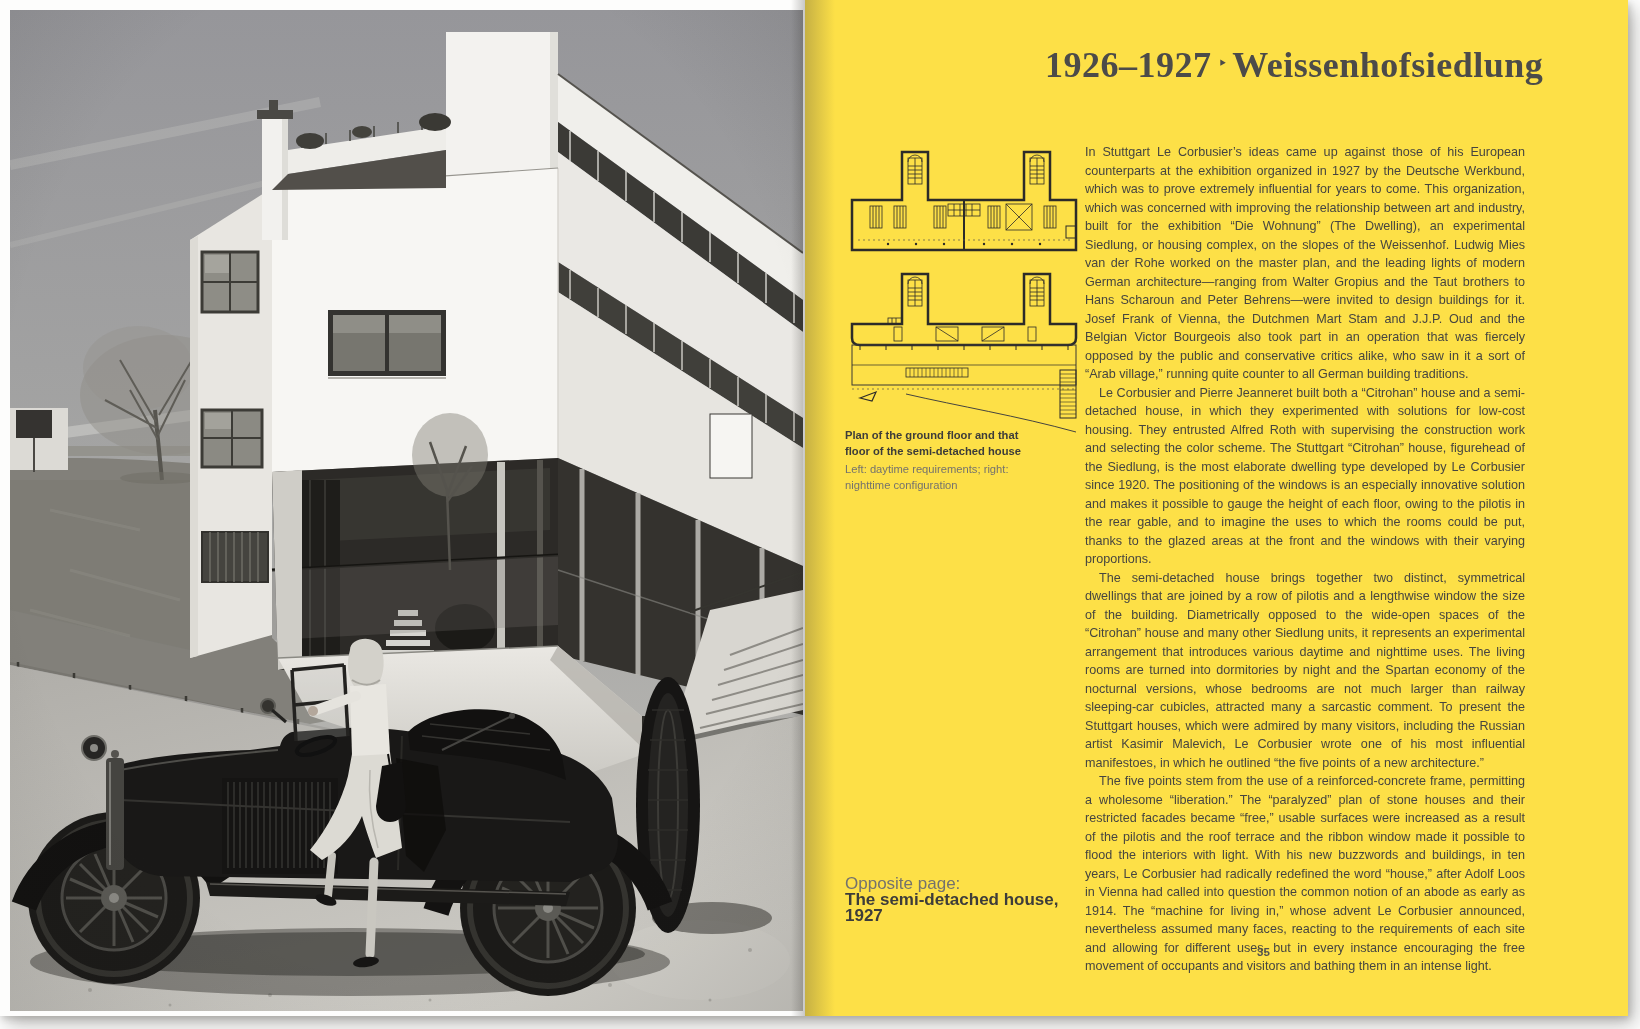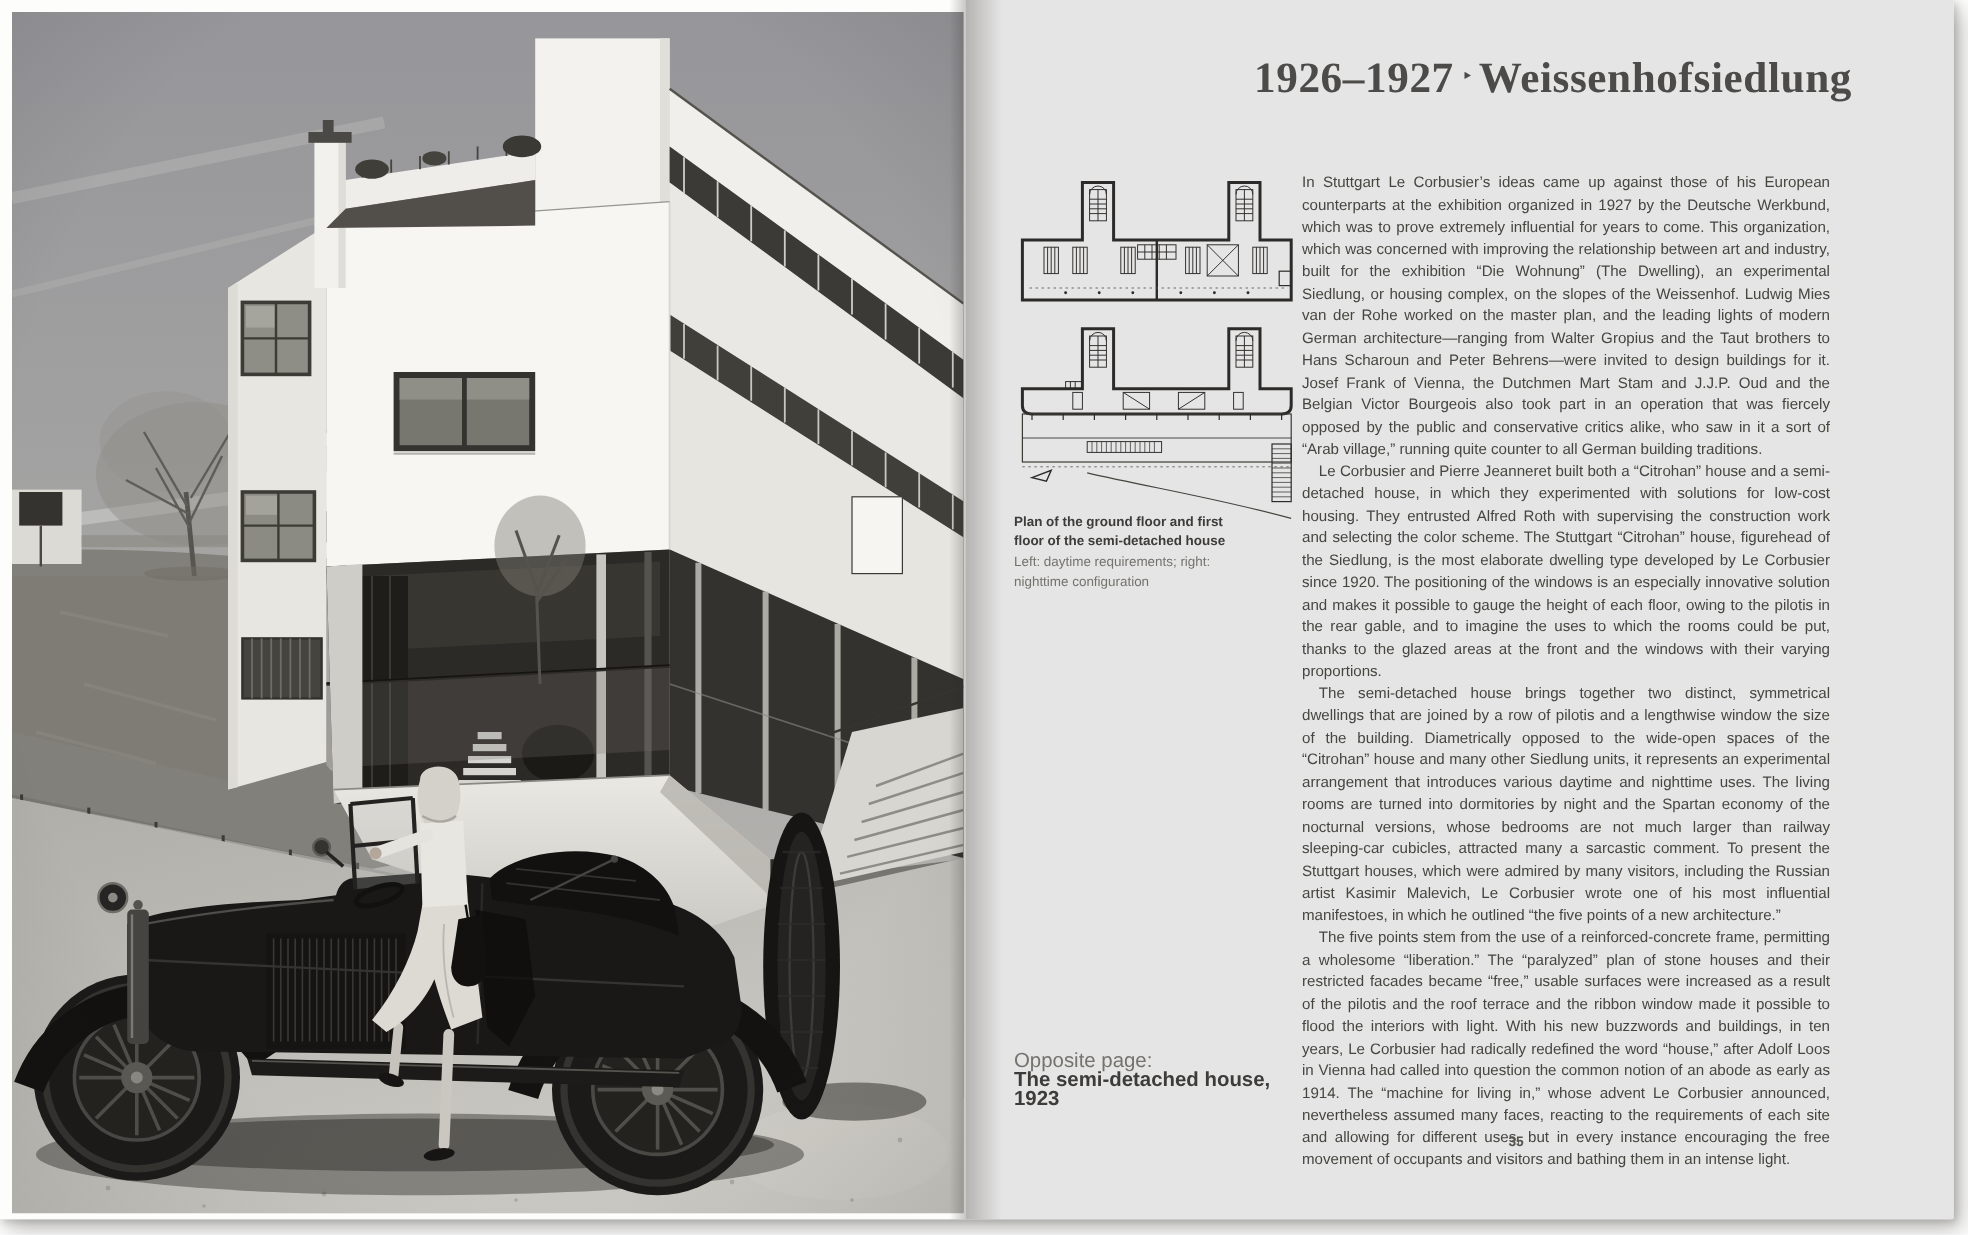--- a/index.html
+++ b/index.html
@@ -6,21 +6,21 @@
   body{width:1640px;height:1029px;position:relative;font-family:"Liberation Sans",sans-serif;}
   .spread{position:absolute;left:0;top:0;width:1628px;height:1016px;background:#fbfaf7;
           border-radius:2px;box-shadow:6px 8px 20px rgba(60,58,52,.35),2px 3px 6px rgba(60,58,52,.2);}
   
   .page-left{position:absolute;left:0;top:0;width:805px;height:1016px;background:#fdfdfc;}
   .photo-frame{position:absolute;left:10px;top:10px;width:793px;height:1001px;overflow:hidden;background:#a7a6a3;}
   .photo-frame svg{display:block;width:100%;height:100%;}
   .spine-left{position:absolute;right:0;top:0;width:14px;height:100%;
               background:linear-gradient(to right,rgba(0,0,0,0),rgba(40,38,34,.25));pointer-events:none;}
   
-  .page-right{position:absolute;left:805px;top:0;width:823px;height:1016px;background:#e5e5e5;}
+  .page-right{position:absolute;left:805px;top:0;width:823px;height:1016px;background:#fde047;}
   .spine-right{position:absolute;left:0;top:0;width:30px;height:100%;
                background:linear-gradient(to right,rgba(70,66,60,.30),rgba(70,66,60,0));pointer-events:none;}
   .title-block{position:absolute;top:44px;left:240px;width:452px;text-align:right;color:#4c4b49;}
   .title-line{font-family:"Liberation Serif",serif;font-size:36px;line-height:40px;margin:0 91px 0 0;
               letter-spacing:.5px;white-space:nowrap;}
   .title-sep{font-size:17px;vertical-align:8px;padding:0 6px 0 8px;color:#4c4b49;}
   .subtitle{font-family:"Liberation Serif",serif;font-weight:bold;font-size:14.5px;margin-top:4px;
             letter-spacing:.2px;color:#4b4a48;}
   .figure{position:absolute;left:43px;top:142px;width:232px;height:295px;}
   .fig-caption{position:absolute;left:40px;top:428px;width:200px;font-size:11.2px;line-height:15.5px;}
@@ -592,31 +592,31 @@
                 <line x1="212" y1="272" x2="228" y2="272"></line>
             </g>
             <path d="M58,252 C110,264 170,274 228,290" stroke-width="1" stroke="#45443f"></path>
             <path d="M12,256 L28,250 L24,259 Z" stroke-width="1.2"></path>
           </g>
         </g>
       </svg>
     </div>
 
     <div class="fig-caption">
-      <div class="cap-bold">Plan of the ground floor and first floor of the semi-detached house</div>
+      <div class="cap-bold">Plan of the ground floor and that floor of the semi-detached house</div>
       <div class="cap-reg">Left: daytime requirements; right: nighttime configuration</div>
     </div>
 
     <div class="body-col">
       <p>In Stuttgart Le Corbusier’s ideas came up against those of his European counterparts at the exhibition organized in 1927 by the Deutsche Werkbund, which was to prove extremely influential for years to come. This organization, which was concerned with improving the relationship between art and industry, built for the exhibition “Die Wohnung” (The Dwelling), an experimental Siedlung, or housing complex, on the slopes of the Weissenhof. Ludwig Mies van der Rohe worked on the master plan, and the leading lights of modern German architecture—ranging from Walter Gropius and the Taut brothers to Hans Scharoun and Peter Behrens—were invited to design buildings for it. Josef Frank of Vienna, the Dutchmen Mart Stam and J.J.P. Oud and the Belgian Victor Bourgeois also took part in an operation that was fiercely opposed by the public and conservative critics alike, who saw in it a sort of “Arab village,” running quite counter to all German building traditions.</p>
       <p>Le Corbusier and Pierre Jeanneret built both a “Citrohan” house and a semi-detached house, in which they experimented with solutions for low-cost housing. They entrusted Alfred Roth with supervising the construction work and selecting the color scheme. The Stuttgart “Citrohan” house, figurehead of the Siedlung, is the most elaborate dwelling type developed by Le Corbusier since 1920. The positioning of the windows is an especially innovative solution and makes it possible to gauge the height of each floor, owing to the pilotis in the rear gable, and to imagine the uses to which the rooms could be put, thanks to the glazed areas at the front and the windows with their varying proportions.</p>
       <p>The semi-detached house brings together two distinct, symmetrical dwellings that are joined by a row of pilotis and a lengthwise window the size of the building. Diametrically opposed to the wide-open spaces of the “Citrohan” house and many other Siedlung units, it represents an experimental arrangement that introduces various daytime and nighttime uses. The living rooms are turned into dormitories by night and the Spartan economy of the nocturnal versions, whose bedrooms are not much larger than railway sleeping-car cubicles, attracted many a sarcastic comment. To present the Stuttgart houses, which were admired by many visitors, including the Russian artist Kasimir Malevich, Le Corbusier wrote one of his most influential manifestoes, in which he outlined “the five points of a new architecture.”</p>
       <p>The five points stem from the use of a reinforced-concrete frame, permitting a wholesome “liberation.” The “paralyzed” plan of stone houses and their restricted facades became “free,” usable surfaces were increased as a result of the pilotis and the roof terrace and the ribbon window made it possible to flood the interiors with light. With his new buzzwords and buildings, in ten years, Le Corbusier had radically redefined the word “house,” after Adolf Loos in Vienna had called into question the common notion of an abode as early as 1914. The “machine for living in,” whose advent Le Corbusier announced, nevertheless assumed many faces, reacting to the requirements of each site and allowing for different uses, but in every instance encouraging the free movement of occupants and visitors and bathing them in an intense light.</p>
     </div>
 
     <div class="footer-caption">
       <div class="cap-reg" style="margin-top:0">Opposite page:</div>
-      <div class="cap-bold">The semi-detached house, 1923</div>
+      <div class="cap-bold">The semi-detached house, 1927</div>
     </div>
 
     <div class="page-number">35</div>
   </div>
 </div>
 
 </body></html>

